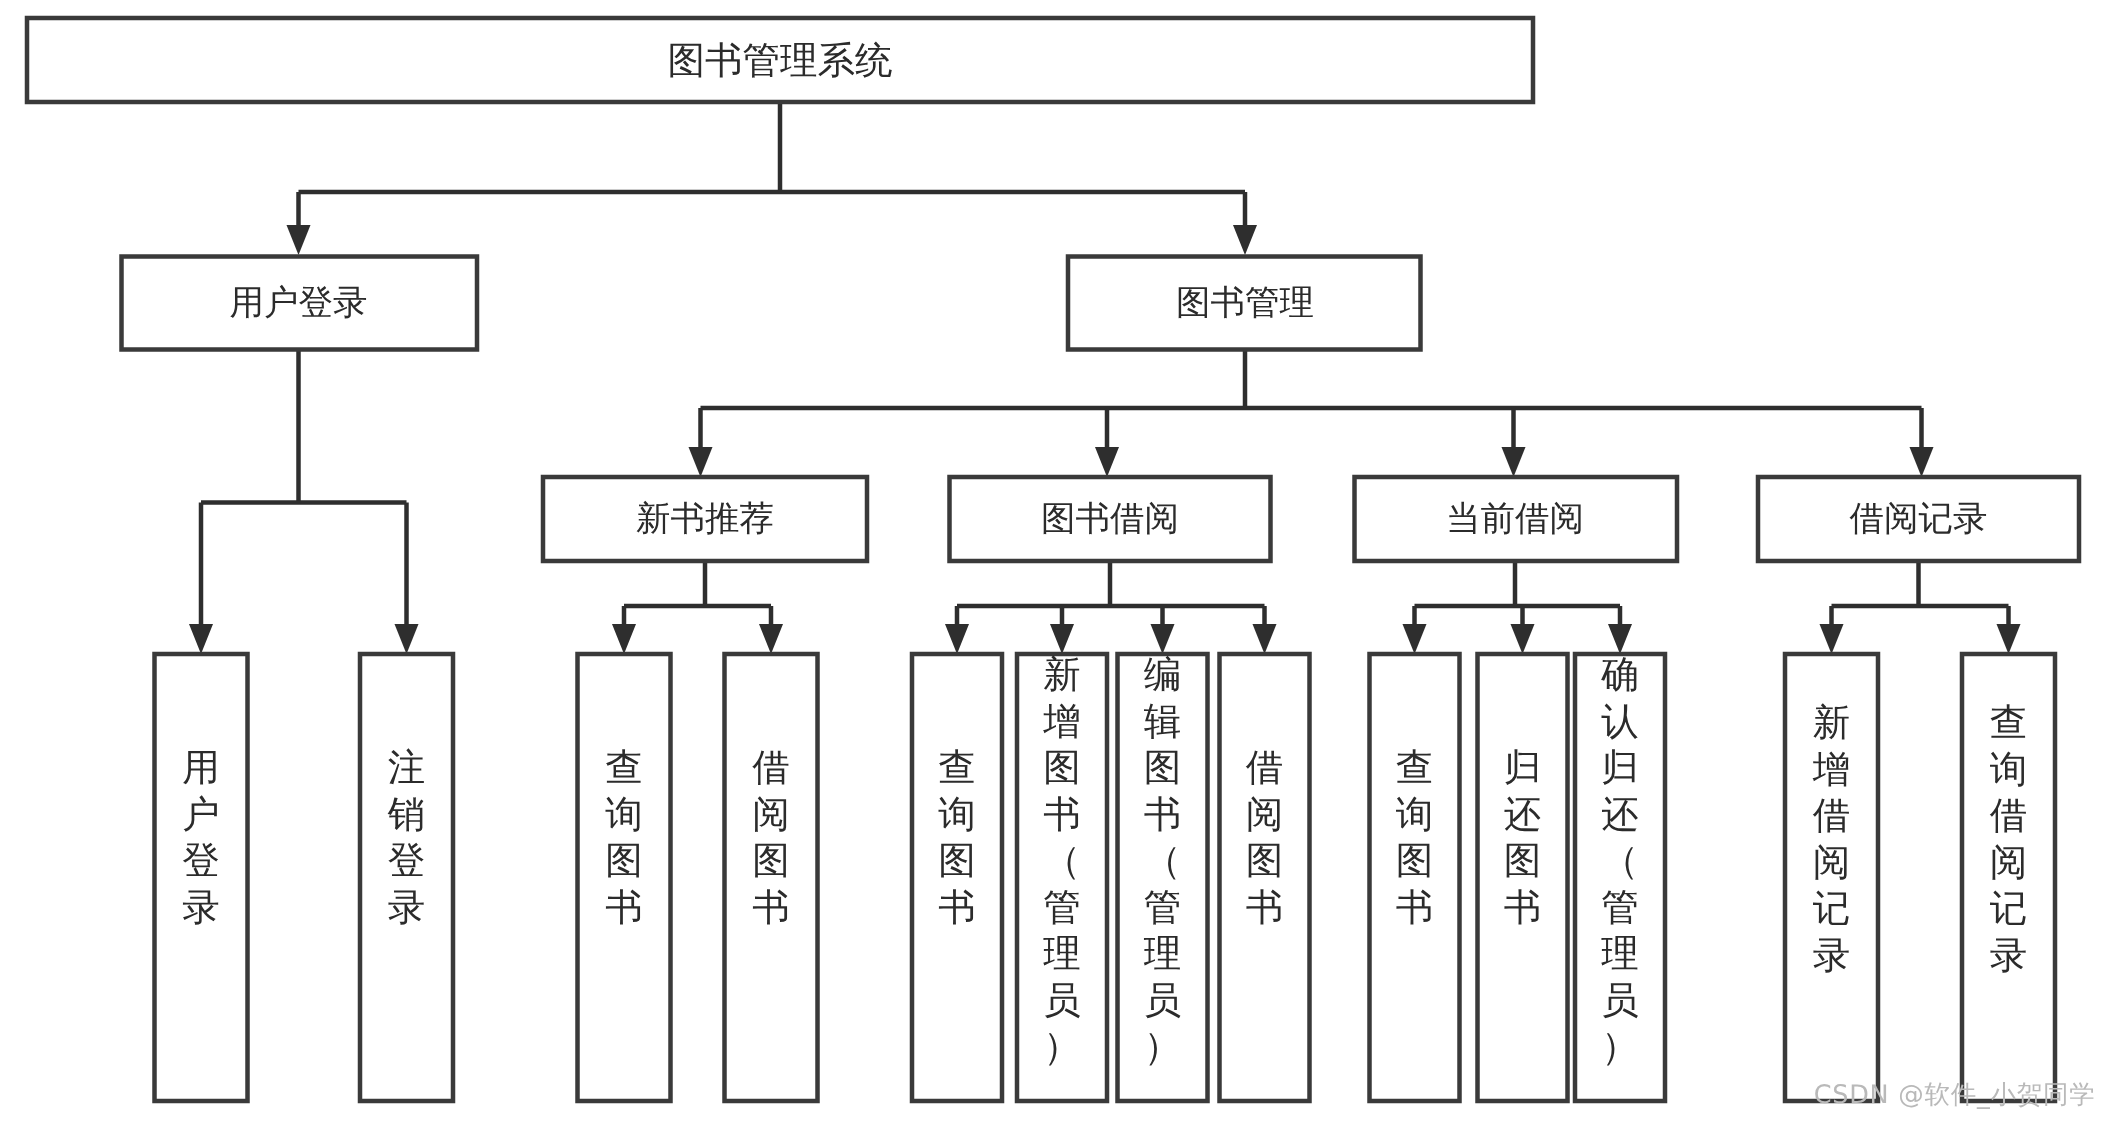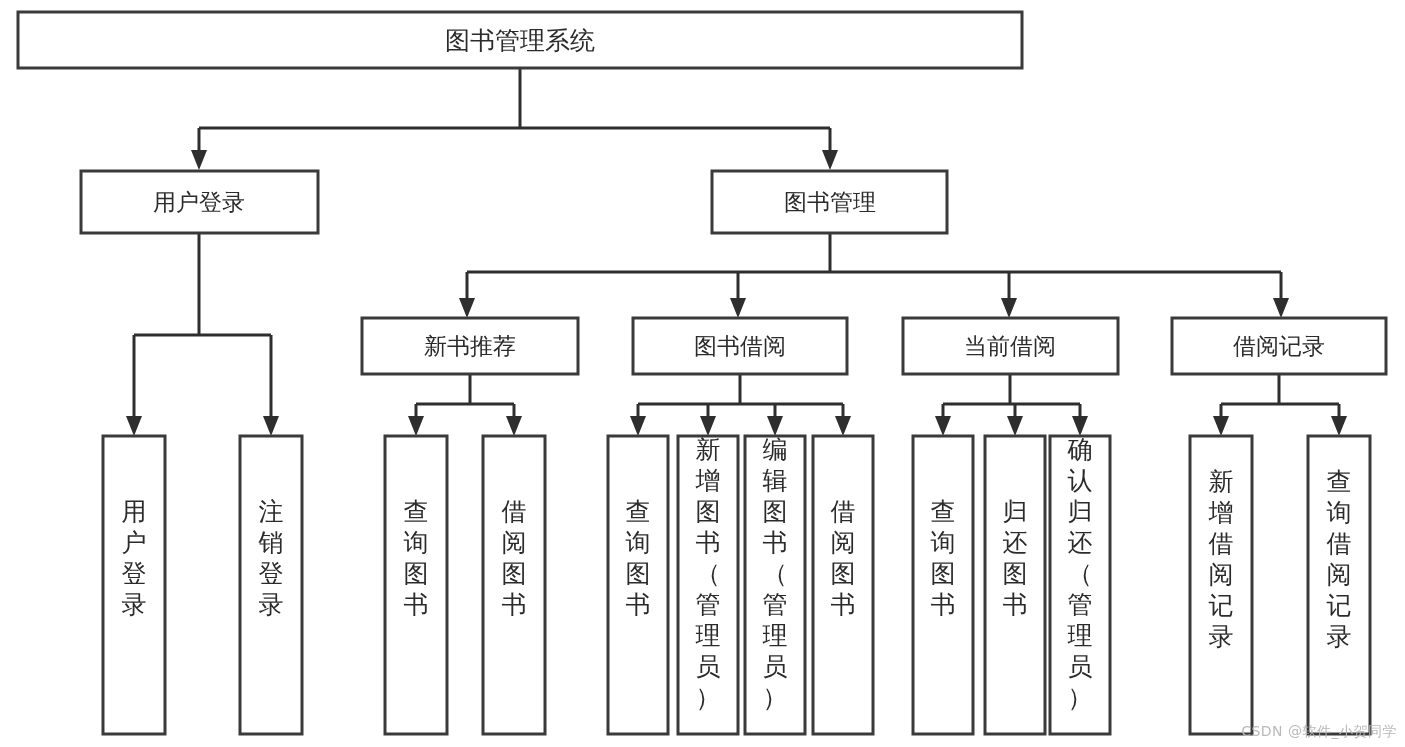--- a/index.html
+++ b/index.html
@@ -46,21 +46,21 @@
     fill: none;
   }
   .arrow-head {
     fill: #2e2e2e;
   }
   .watermark {
     position: absolute;
     right: 8px;
     bottom: 6px;
     color: #b9b9b9;
-    font-size: 14px;
+    font-size: 17px;
     font-family: "DejaVu Sans", "Liberation Sans", sans-serif;
     letter-spacing: 0.5px;
     white-space: nowrap;
     pointer-events: none;
   }
 </style>
 </head>
 <body>
 
 <svg id="diagram" viewBox="0 0 1405 747" xmlns="http://www.w3.org/2000/svg">

